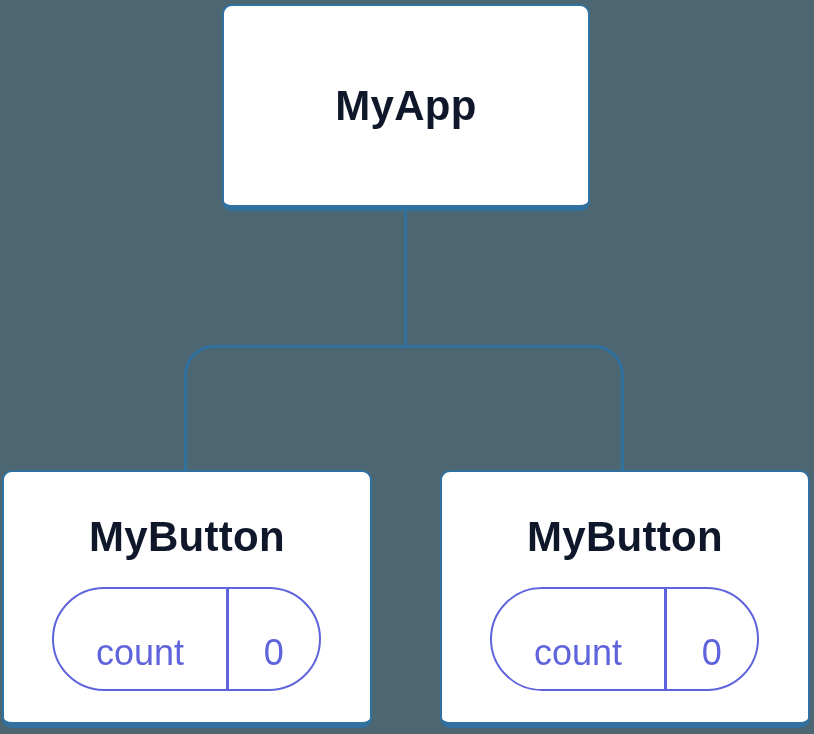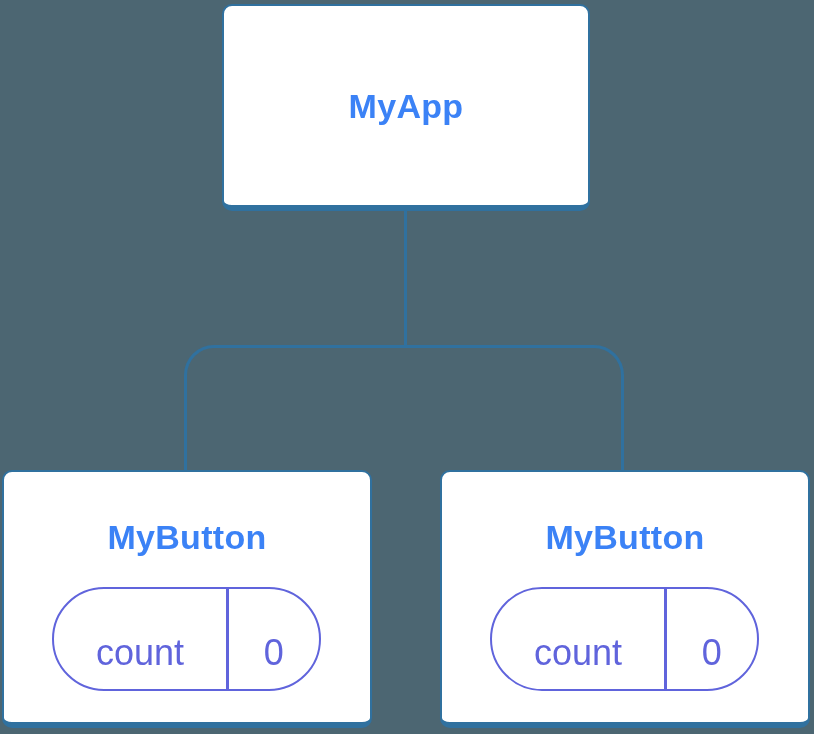--- a/index.html
+++ b/index.html
@@ -26,22 +26,22 @@
     left: 222px;
     top: 4px;
     width: 368px;
     height: 207px;
     display: flex;
     align-items: center;
     justify-content: center;
   }
 
   .node-title {
-    color: #3b82f6;
-    font-size: 34px;
+    color: #0f172a;
+    font-size: 42px;
     font-weight: 700;
     line-height: 40px;
     letter-spacing: 0.3px;
   }
 
   .connector-stem {
     position: absolute;
     left: 404px;
     top: 209px;
     width: 3px;

